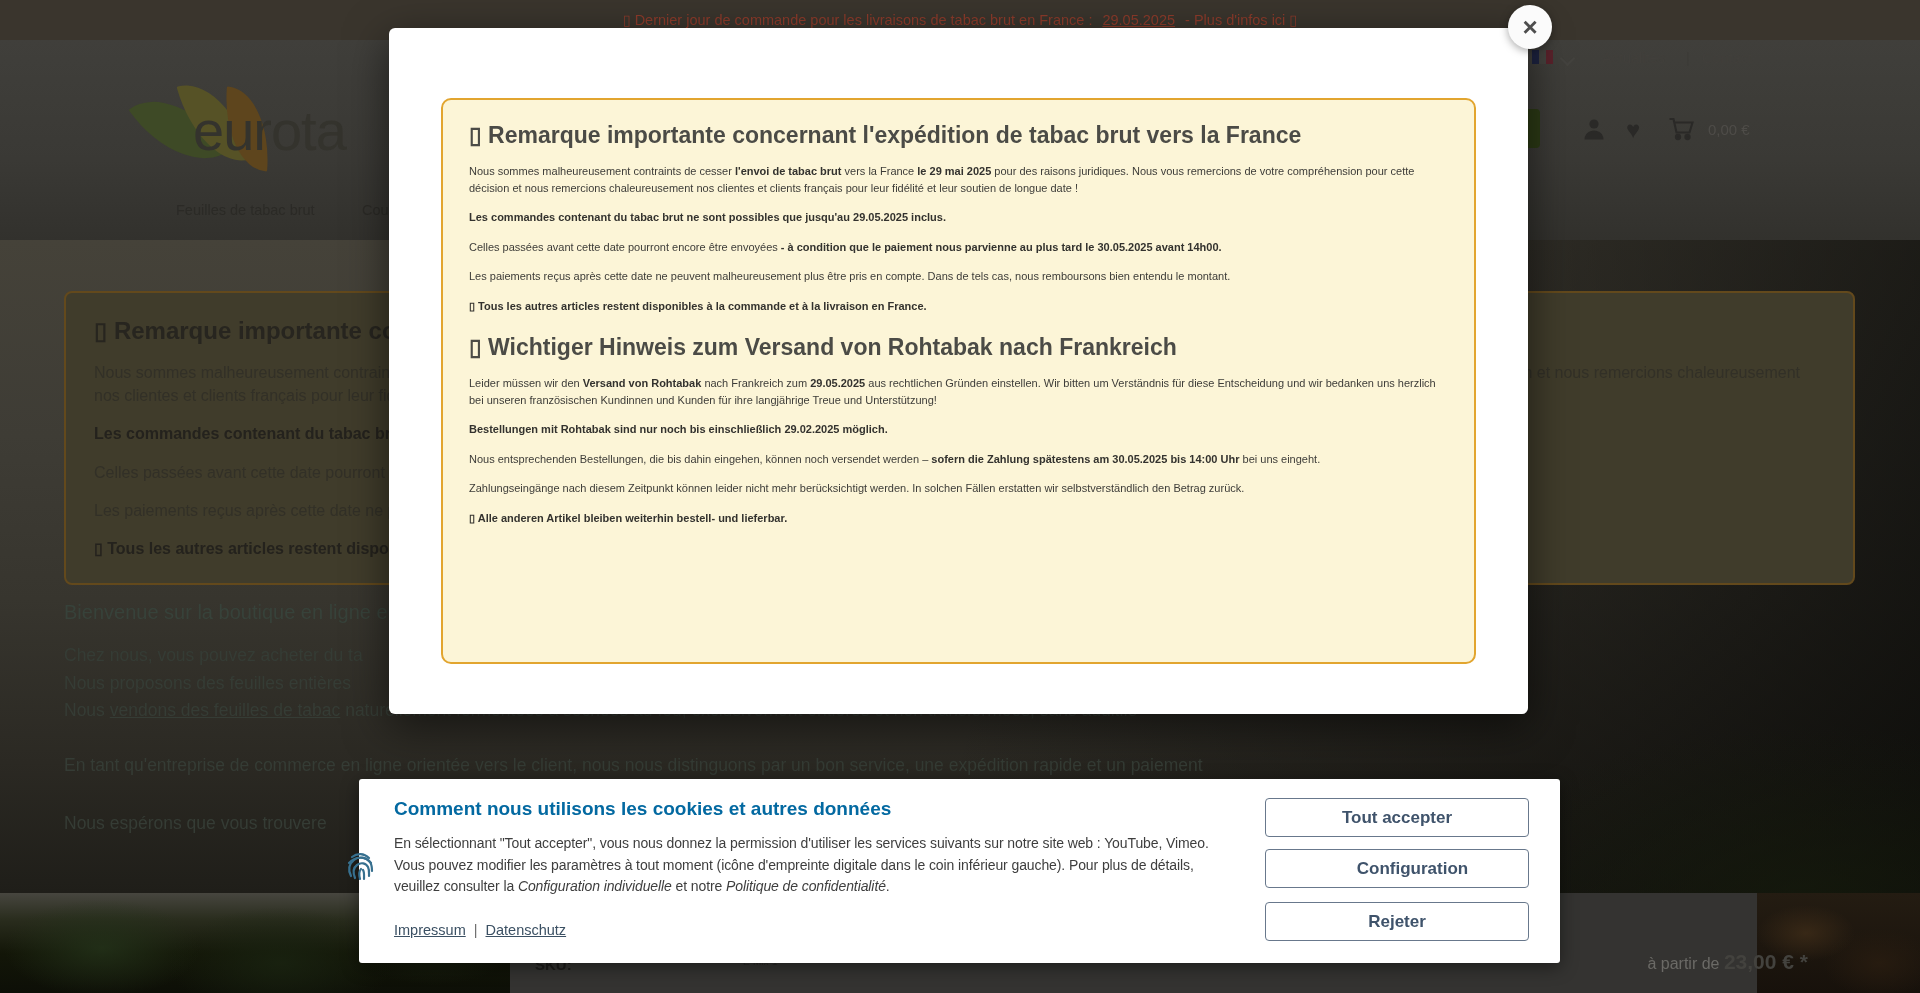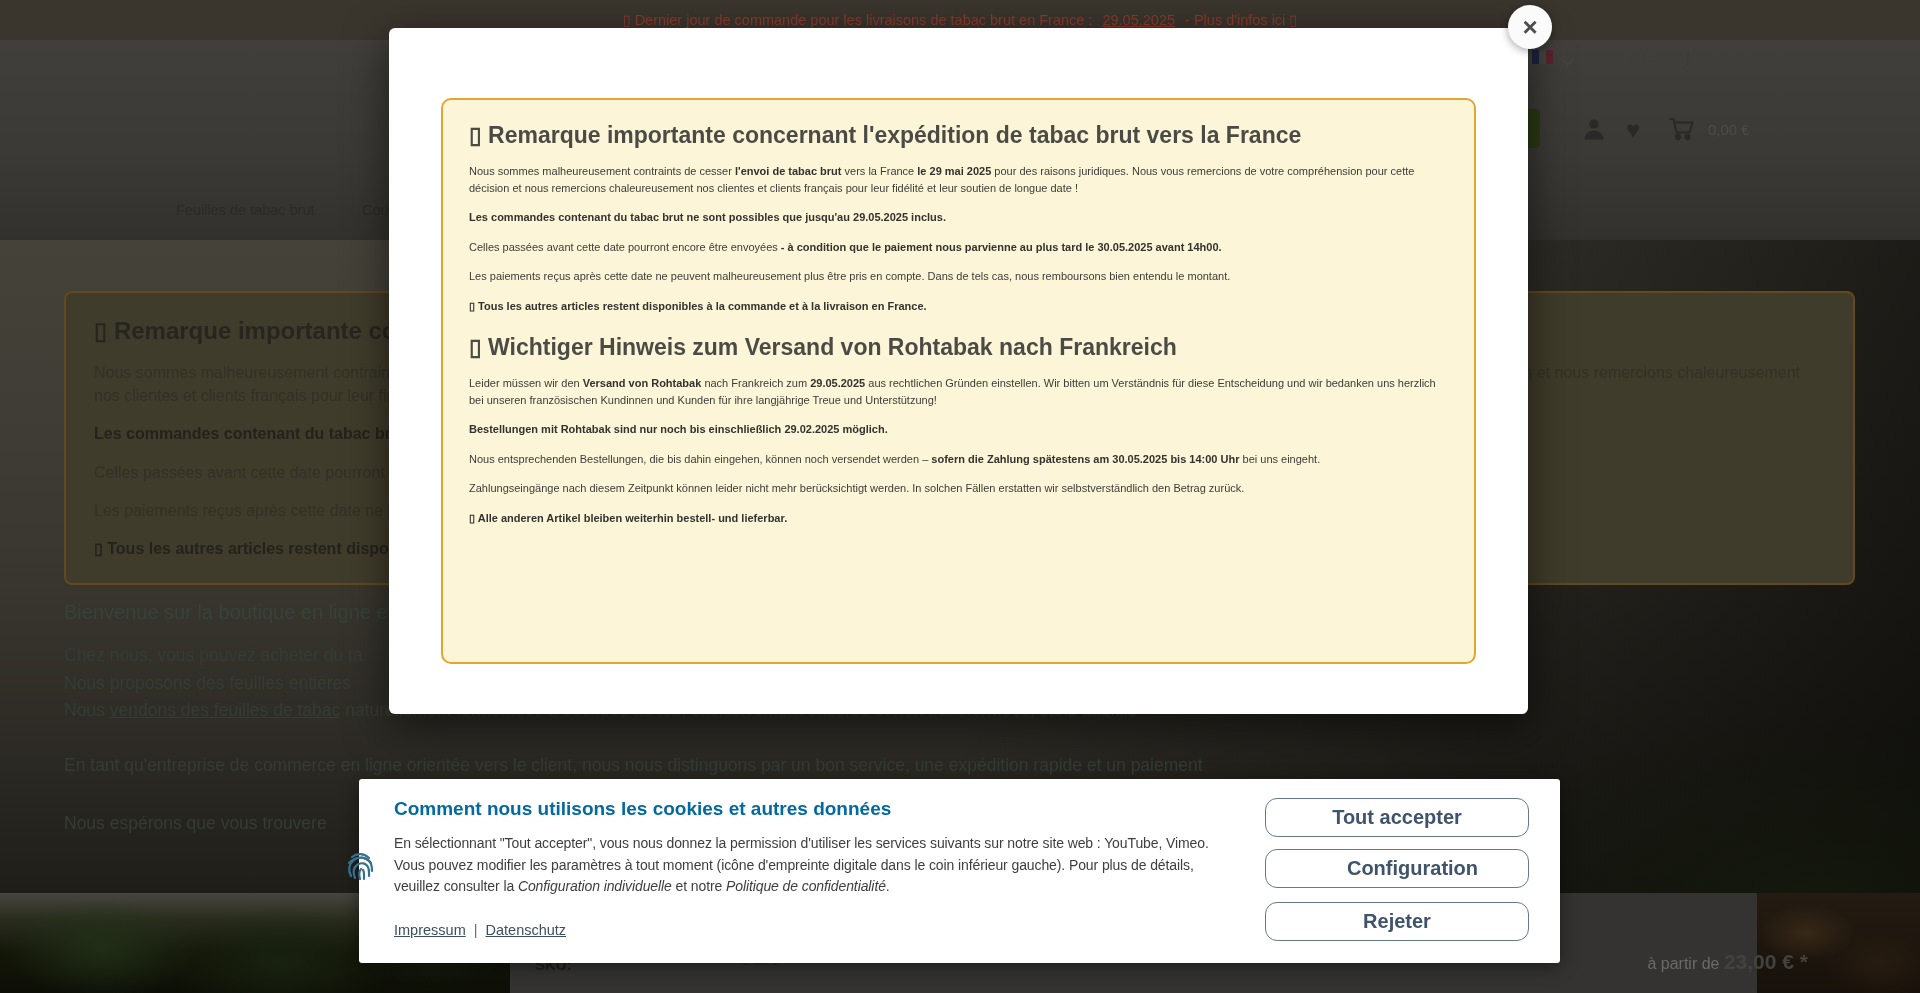--- a/index.html
+++ b/index.html
@@ -95,42 +95,48 @@
 
   .cookie{left:359px;top:779px;width:1201px;height:184px;background:#ffffff;border-radius:3px;
           box-shadow:0 4px 18px rgba(0,0,0,.45);z-index:60;}
   .cookie-title{position:absolute;left:35px;top:19px;font-size:19px;font-weight:bold;color:#0369a1;white-space:nowrap;}
   .cookie-body{position:absolute;left:35px;top:54px;width:880px;font-size:14px;
                line-height:21.5px;color:#3e3e3e;letter-spacing:-0.1px;}
   .cookie-links{position:absolute;left:35px;top:143px;font-size:14.5px;color:#3b5063;}
   .cookie-links a{color:#3b5063;text-decoration:underline;cursor:pointer;}
   .cookie-links .sep{color:#6b6b6b;margin:0 8px;text-decoration:none;}
   .cbtn{position:absolute;left:906px;width:264px;height:39px;box-sizing:border-box;
-        background:#ffffff;border:1px solid #68788c;border-radius:12px;
-        font-size:20px;font-weight:bold;color:#3f536b;display:flex;align-items:center;
+        background:#ffffff;border:1px solid #68788c;border-radius:4px;
+        font-size:17px;font-weight:bold;color:#3f536b;display:flex;align-items:center;
         justify-content:center;cursor:pointer;font-family:"Liberation Sans",sans-serif;}
   .cbtn-1{top:19px;} .cbtn-2{top:70px;padding-left:37px;} .cbtn-3{top:123px;}
   .fp-icon{position:absolute;left:-17px;top:70px;width:36px;height:36px;}
 </style>
 </head>
 <body>
 
 <div class="stage">
 
   <div class="abs header-zone"></div>
   <div class="abs content-zone"></div>
 
   <div class="abs top-banner">
     <a class="banner-link">
       <span>▯ Dernier jour de commande pour les livraisons de tabac brut en France :</span>
       <span class="u">29.05.2025</span>
       <span>- Plus d'infos ici ▯</span>
     </a>
   </div>
 
+  <div class="abs logo">
+    <span class="leaf leaf-green"></span>
+    <span class="leaf leaf-yellow"></span>
+    <span class="leaf leaf-orange"></span>
+    <span class="logo-text">eurota</span>
+  </div>
 
   <div class="abs flag">
     <i class="b"></i>
       <i class="w"></i>
       <i class="r"></i>
   </div>
   <div class="abs chev"></div>
   <a class="abs toplink" style="left:1602px;top:50px;">Actualités</a>
   <span class="abs topsep">|</span>
   <a class="abs toplink" style="left:1702px;top:50px;">Contact</a>

